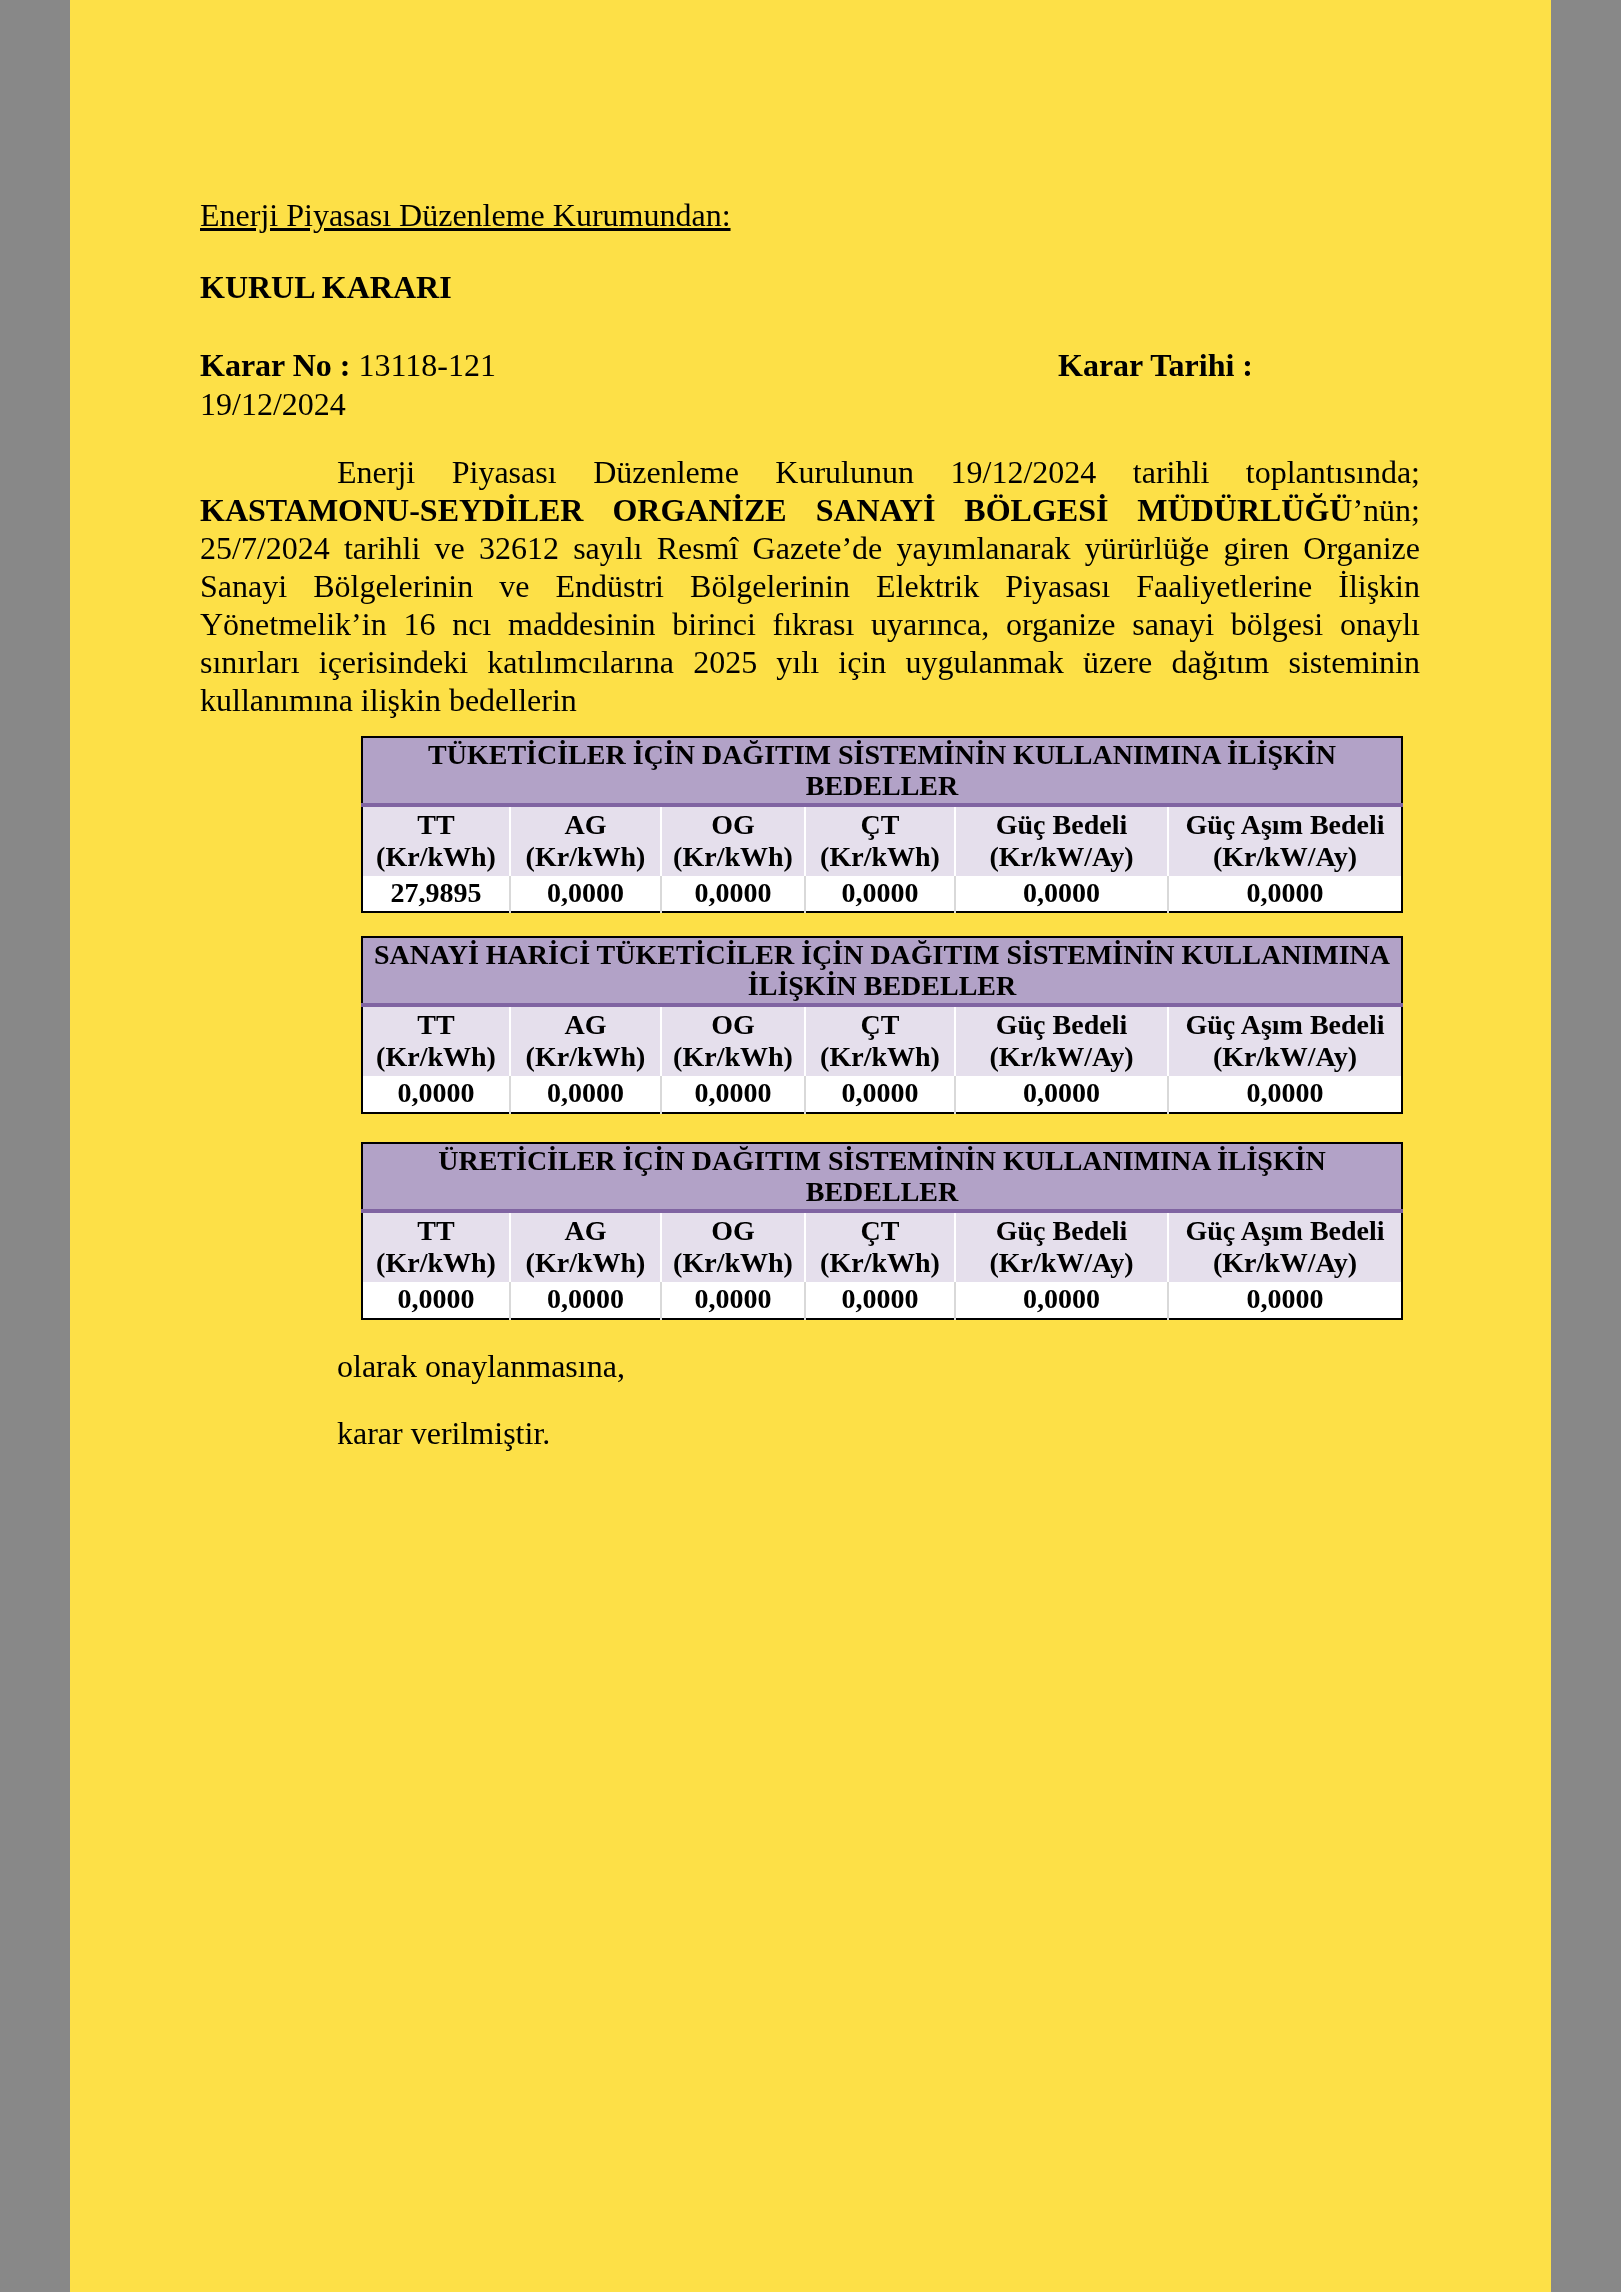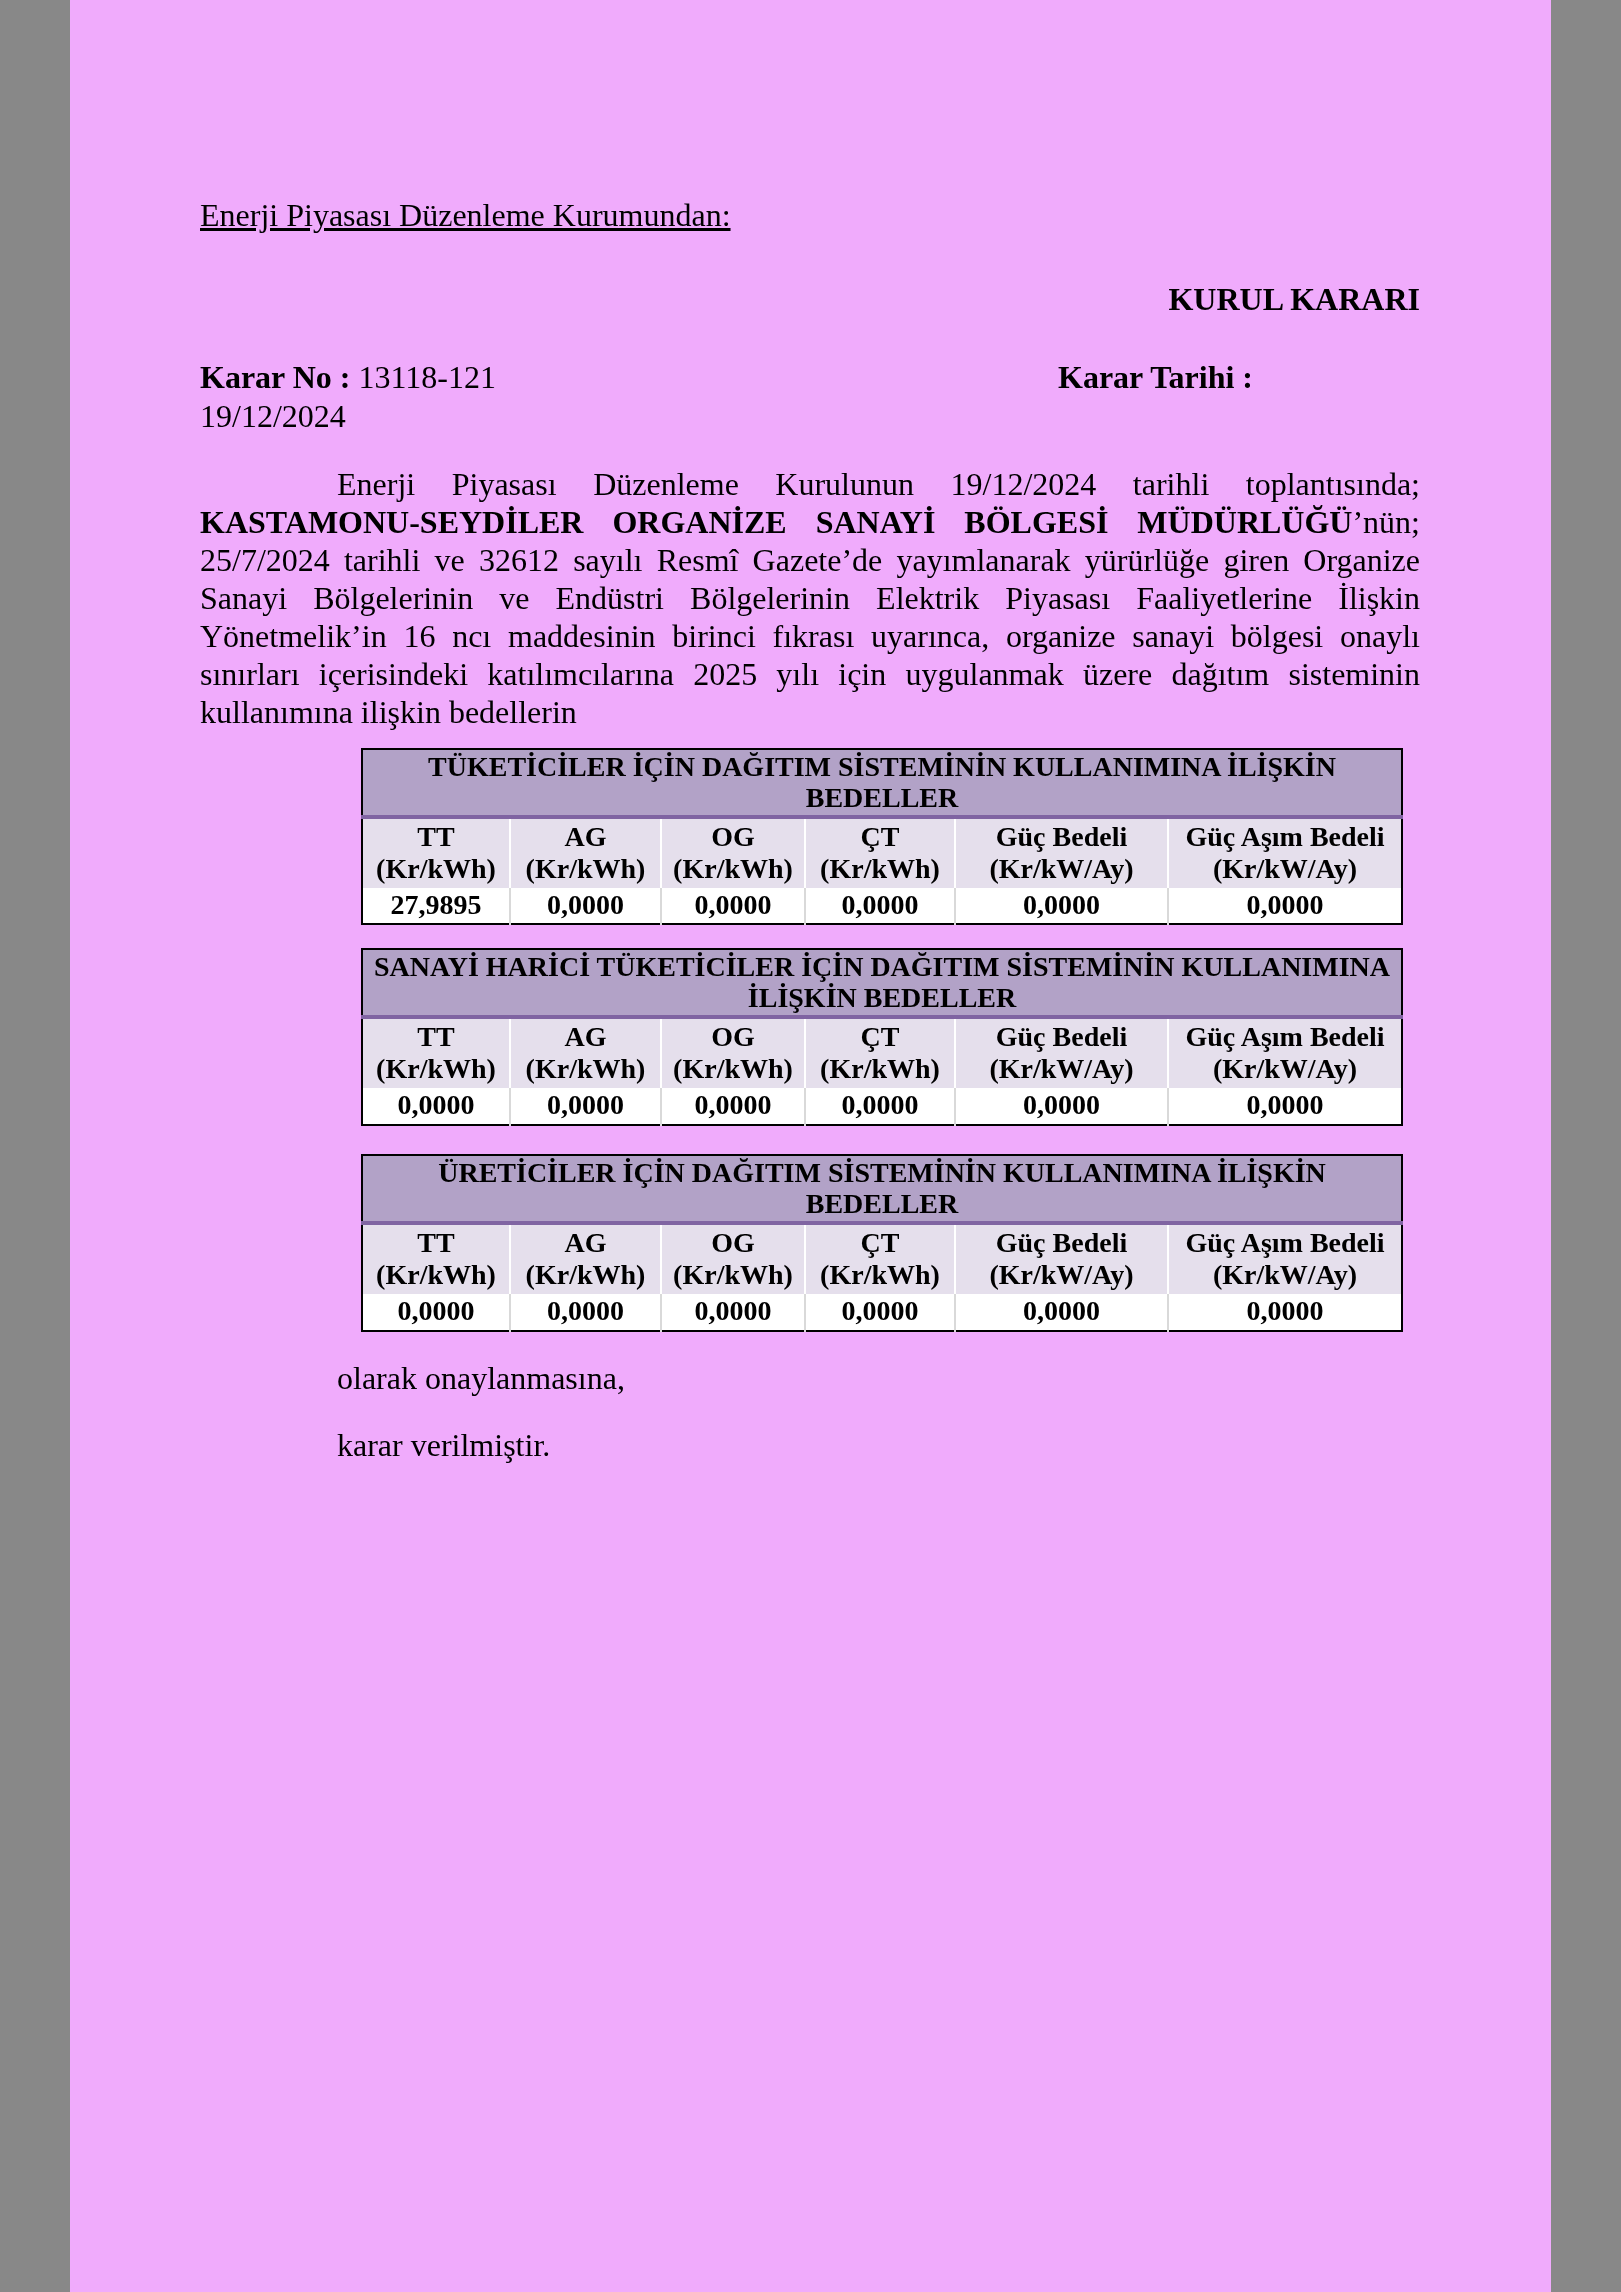--- a/index.html
+++ b/index.html
@@ -1,35 +1,35 @@
 <!DOCTYPE html>
 <html><head>
 <meta charset="utf-8">
 <style>
   html, body { margin: 0; padding: 0; background: #888; }
   .page {
     position: relative;
     width: 1481px;
     height: 2293px;
     margin: 0 auto;
-    background: #f0abfc;
+    background: #fde047;
     box-sizing: border-box;
     padding: 196px 131px 0 130px;
     font-family: "Liberation Serif", "DejaVu Serif", serif;
     font-size: 32px;
     color: #000000;
     overflow: hidden;
   }
   .from-line {
     text-decoration: underline;
     line-height: 39px;
   }
   .doc-title {
-    margin-top: 45px;
-    text-align: right;
+    margin-top: 33px;
+    text-align: left;
     font-weight: bold;
     line-height: 39px;
   }
   .meta-row {
     margin-top: 39px;
     display: flex;
     justify-content: space-between;
     line-height: 39px;
     gap: 12px;
   }

